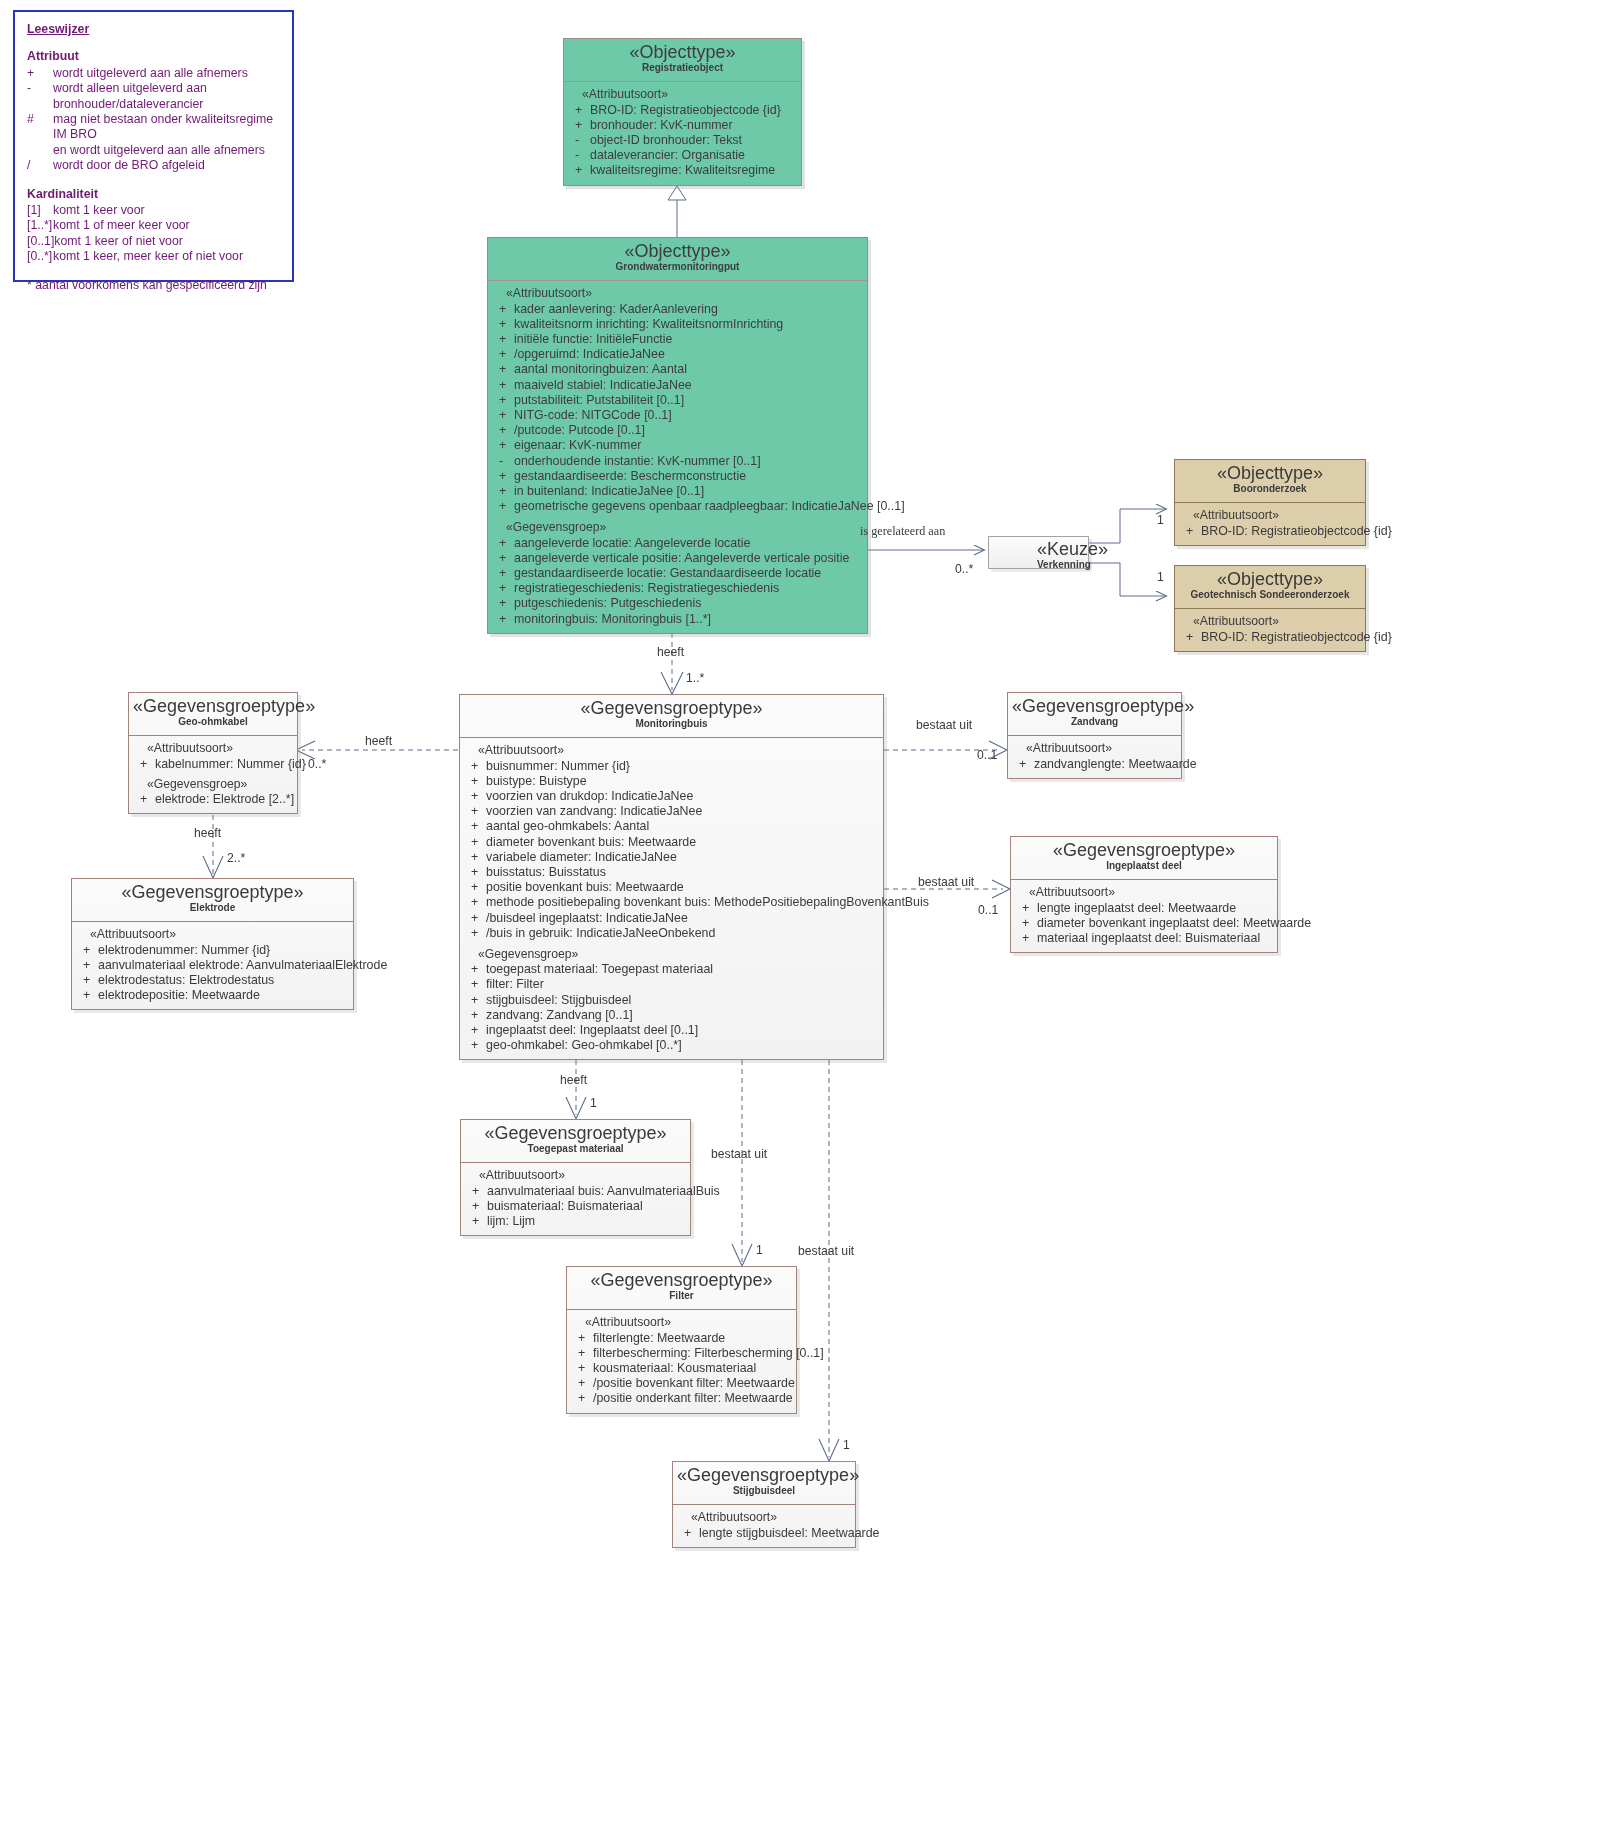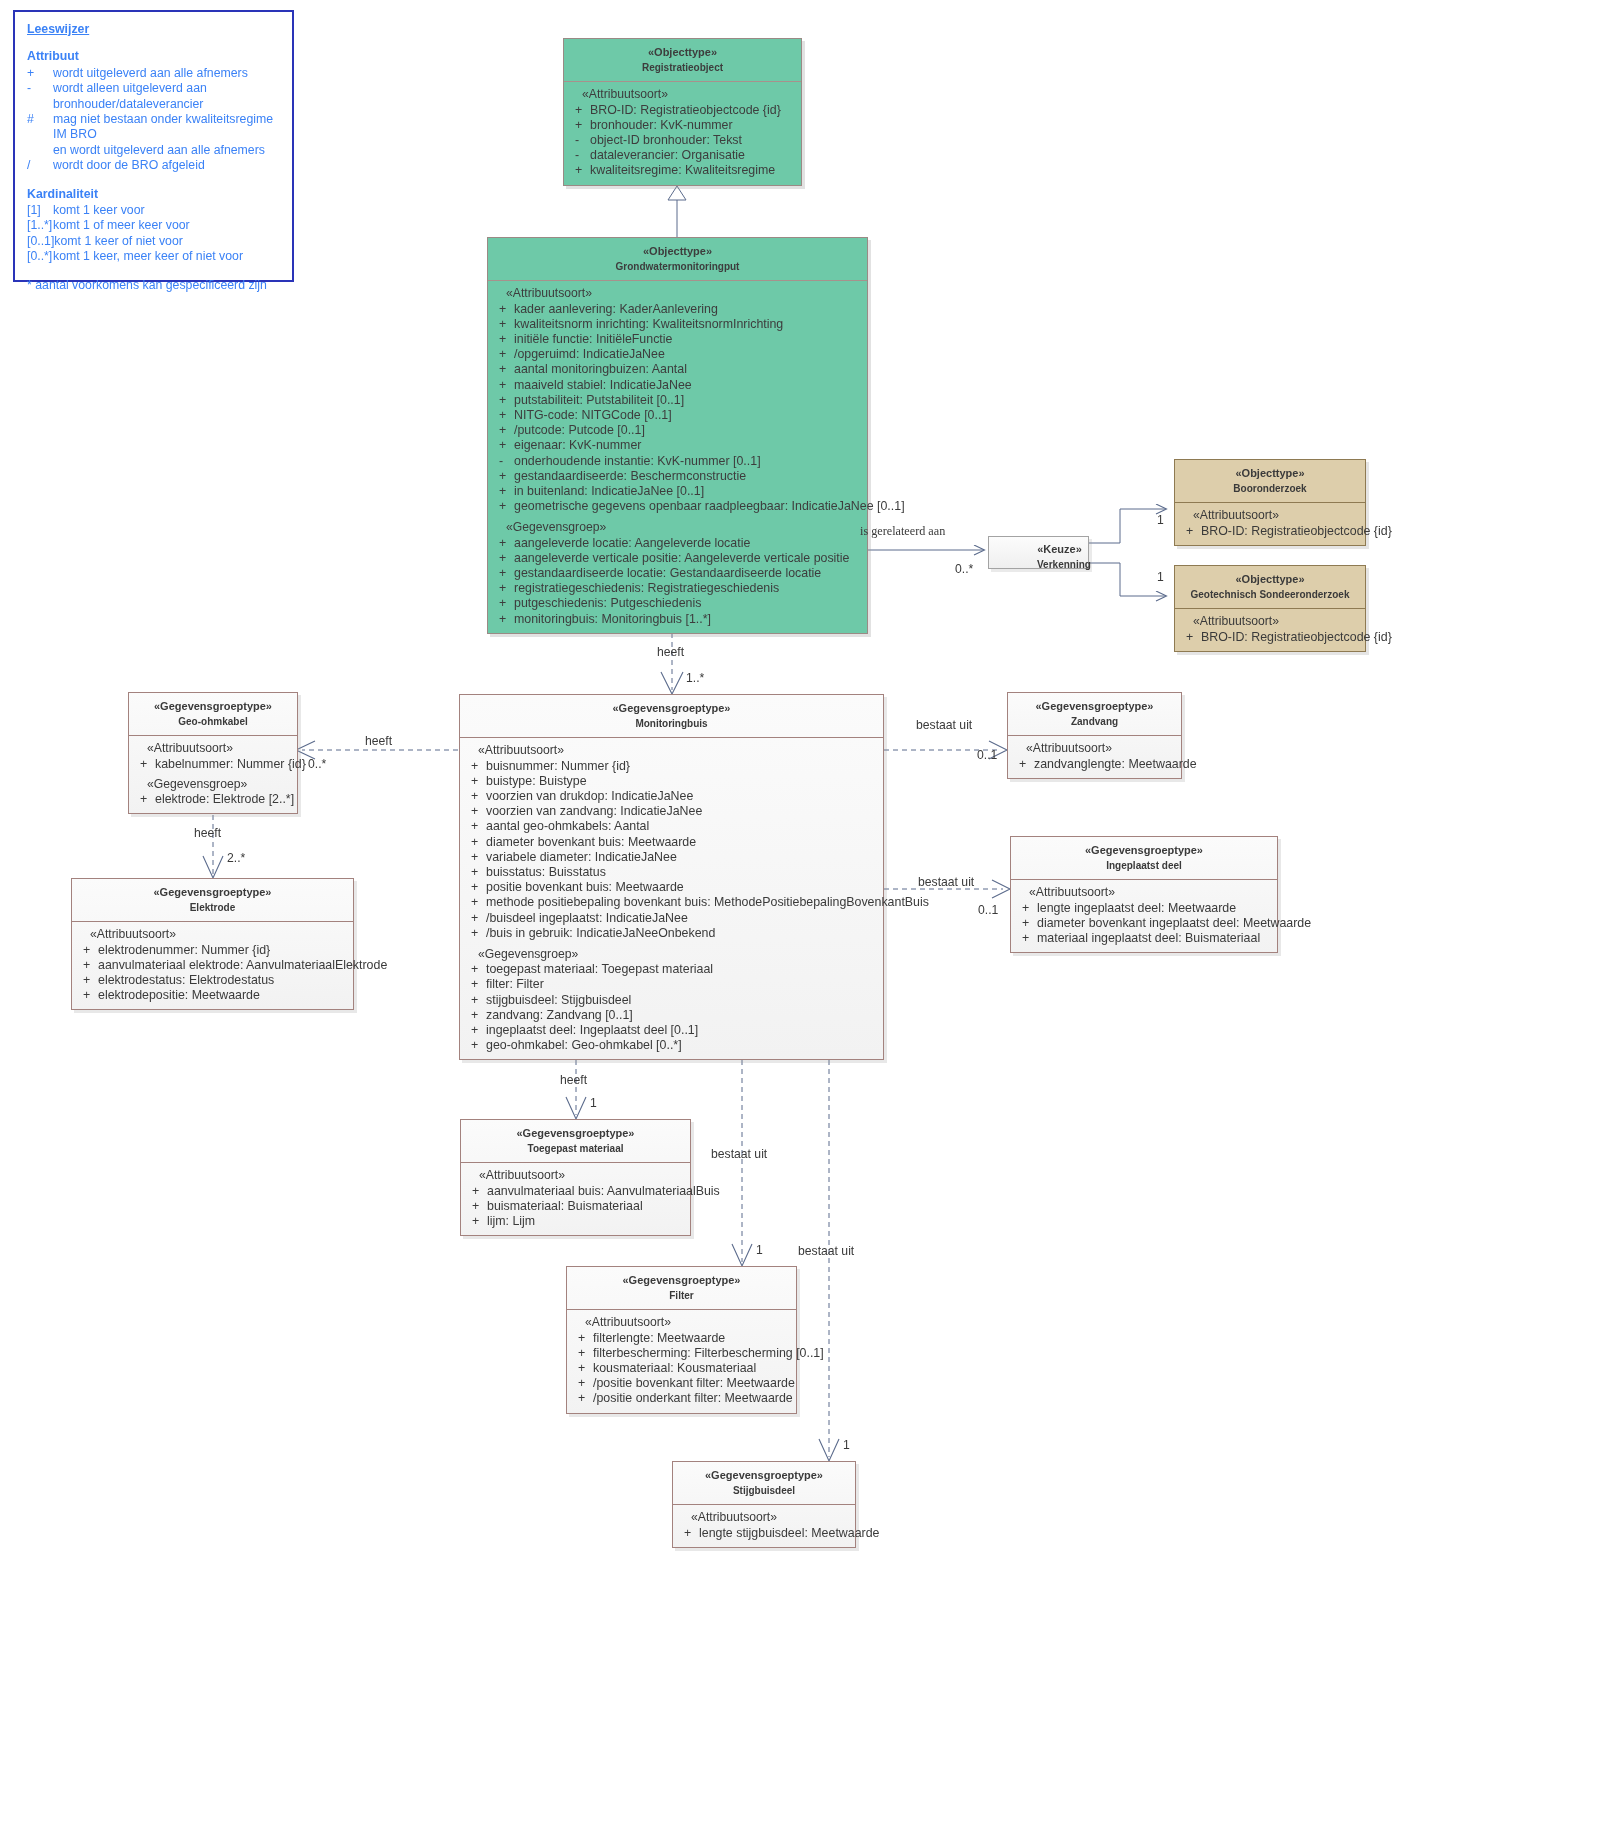--- a/index.html
+++ b/index.html
@@ -25,21 +25,21 @@
     left: 13px;
     top: 10px;
     width: 281px;
     height: 272px;
     border: 2px solid #2a34b8;
     background: #ffffff;
     box-sizing: border-box;
     padding: 10px 12px;
     font-size: 12.3px;
     line-height: 15.4px;
-    color: #3b82f6;
+    color: #701a75;
   }
   .legend-title {
     text-decoration: underline;
     font-weight: bold;
     margin-bottom: 12px;
   }
   .legend-head {
     font-weight: bold;
     margin-bottom: 1px;
   }
@@ -60,22 +60,22 @@
     box-sizing: border-box;
     font-size: 12.4px;
     line-height: 15.2px;
   }
   .uml .hdr {
     box-sizing: border-box;
     text-align: center;
     padding: 6px 4px 6px 4px;
   }
   .uml .stereo {
-    font-size: 11px;
-    font-weight: bold;
+    font-size: 18px;
+    font-weight: normal;
   }
   .uml .nm {
     font-weight: bold;
     font-size: 10px;
   }
   .uml .body {
     box-sizing: border-box;
     padding: 5px 4px 6px 4px;
   }
   .grp {

